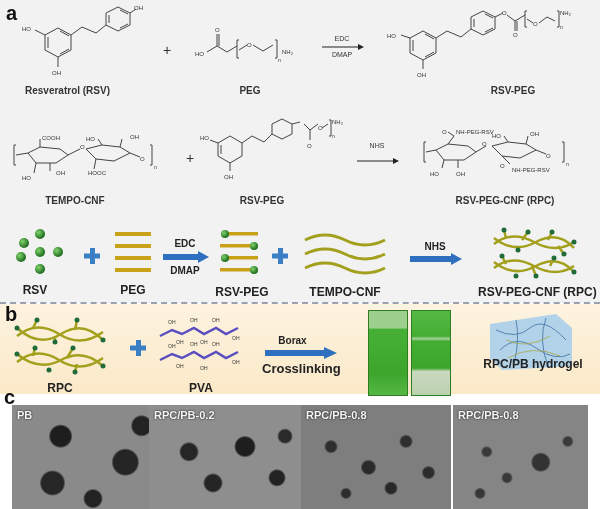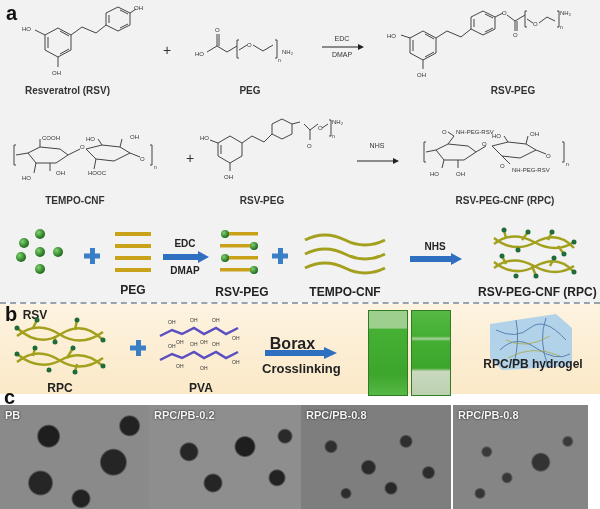--- a/index.html
+++ b/index.html
@@ -220,21 +220,21 @@
       <stop offset="100%" stop-color="#1e6b1e"></stop>
     </radialGradient>
   </defs>
   <circle cx="25" cy="6" r="5" fill="url(#gball)"></circle>
   <circle cx="9" cy="15" r="5" fill="url(#gball)"></circle>
   <circle cx="6" cy="29" r="5" fill="url(#gball)"></circle>
   <circle cx="25" cy="24" r="5" fill="url(#gball)"></circle>
   <circle cx="43" cy="24" r="5" fill="url(#gball)"></circle>
   <circle cx="25" cy="41" r="5" fill="url(#gball)"></circle>
 </svg>
-<div class="big-label" style="left:15px;top:283px;width:40px;margin-top:25px;">RSV</div>
+<div class="big-label" style="left:15px;top:283px;width:40px;">RSV</div>
 
 <svg style="left:84px;top:248px;" width="16" height="16">
   <rect x="6" y="0" width="5" height="16" fill="#3a7fc6"></rect>
   <rect x="0" y="5.5" width="16" height="5" fill="#3a7fc6"></rect>
 </svg>
 
 <svg style="left:115px;top:232px;" width="36" height="42">
   <rect x="0" y="0" width="36" height="4" fill="#c9a21a"></rect>
   <rect x="0" y="12" width="36" height="4" fill="#c9a21a"></rect>
   <rect x="0" y="24" width="36" height="4" fill="#c9a21a"></rect>
@@ -362,21 +362,21 @@
     <text x="10" y="30">OH</text>
     <text x="18" y="50">OH</text>
     <text x="32" y="28">OH</text>
     <text x="42" y="52">OH</text>
     <text x="54" y="28">OH</text>
     <text x="74" y="46">OH</text>
   </g>
 </svg>
 <div class="big-label" style="left:181px;top:381px;width:40px;">PVA</div>
 
-<div class="big-label" style="left:265px;top:335px;width:55px;font-size:16px;">Borax</div>
+<div class="big-label" style="left:265px;top:335px;width:55px;font-size:10px;">Borax</div>
 <svg style="left:265px;top:347px;" width="72" height="12">
   <rect x="0" y="3" width="60" height="6" fill="#2e6fbf"></rect>
   <polygon points="59,0 72,6 59,12" fill="#2e6fbf"></polygon>
 </svg>
 <div class="big-label" style="left:262px;top:361px;width:75px;font-size:13px;">Crosslinking</div>
 
 <div class="abs" style="left:368px;top:310px;width:38px;height:84px;background:linear-gradient(180deg,#9fcf8f 0%,#9fcf8f 20%,#46b035 22%,#3da52c 75%,#55b845 100%);border:1px solid #2f7d22;"></div>
 <div class="abs" style="left:411px;top:310px;width:38px;height:84px;background:linear-gradient(180deg,#55b845 0%,#44ae33 30%,#a8d09a 33%,#44ae33 36%,#3da52c 68%,#c9d8bf 72%,#bcd1b0 100%);border:1px solid #2f7d22;"></div>
 
 <svg style="left:486px;top:310px;" width="90" height="62">
@@ -389,21 +389,21 @@
   </g>
   <g stroke="#a3a01e" stroke-width="0.8" fill="none" opacity="0.8">
     <path d="M20,30 Q40,40 64,26"></path>
     <path d="M22,48 Q46,34 74,46"></path>
   </g>
 </svg>
 <div class="big-label" style="left:478px;top:357px;width:110px;">RPC/PB hydrogel</div>
 
 <div class="plabel" style="left:4px;top:386px;">c</div>
 
-<div class="sem" style="left:0;width:162px;background:radial-gradient(circle at 30% 30%,#1e1e1e 0 10px,transparent 12px),radial-gradient(circle at 70% 55%,#252525 0 12px,transparent 14px),radial-gradient(circle at 25% 75%,#262626 0 11px,transparent 13px),radial-gradient(circle at 80% 20%,#222 0 9px,transparent 11px),radial-gradient(circle at 50% 90%,#222 0 8px,transparent 10px),#8a8a8a;">
+<div class="sem" style="left:12px;width:162px;background:radial-gradient(circle at 30% 30%,#1e1e1e 0 10px,transparent 12px),radial-gradient(circle at 70% 55%,#252525 0 12px,transparent 14px),radial-gradient(circle at 25% 75%,#262626 0 11px,transparent 13px),radial-gradient(circle at 80% 20%,#222 0 9px,transparent 11px),radial-gradient(circle at 50% 90%,#222 0 8px,transparent 10px),#8a8a8a;">
   <div class="sem-label">PB</div>
 </div>
 <div class="sem" style="left:149px;width:160px;background:radial-gradient(circle at 25% 45%,#262626 0 8px,transparent 10px),radial-gradient(circle at 60% 40%,#1e1e1e 0 9px,transparent 11px),radial-gradient(circle at 40% 75%,#252525 0 8px,transparent 10px),radial-gradient(circle at 80% 70%,#222 0 7px,transparent 9px),radial-gradient(circle at 85% 30%,#2a2a2a 0 6px,transparent 8px),#8e8e8e;">
   <div class="sem-label">RPC/PB-0.2</div>
 </div>
 <div class="sem" style="left:301px;width:150px;background:radial-gradient(circle at 20% 40%,#2e2e2e 0 5px,transparent 7px),radial-gradient(circle at 45% 60%,#2a2a2a 0 6px,transparent 8px),radial-gradient(circle at 70% 35%,#2e2e2e 0 5px,transparent 7px),radial-gradient(circle at 60% 80%,#282828 0 5px,transparent 7px),radial-gradient(circle at 85% 65%,#2c2c2c 0 5px,transparent 7px),radial-gradient(circle at 30% 85%,#2c2c2c 0 4px,transparent 6px),#7e7e7e;">
   <div class="sem-label">RPC/PB-0.8</div>
 </div>
 <div class="sem" style="left:453px;width:135px;background:radial-gradient(circle at 65% 55%,#333 0 8px,transparent 10px),radial-gradient(circle at 25% 45%,#3a3a3a 0 4px,transparent 6px),radial-gradient(circle at 40% 70%,#383838 0 4px,transparent 6px),radial-gradient(circle at 85% 35%,#3a3a3a 0 4px,transparent 6px),radial-gradient(circle at 20% 85%,#363636 0 4px,transparent 6px),#858585;">
   <div class="sem-label">RPC/PB-0.8</div>

